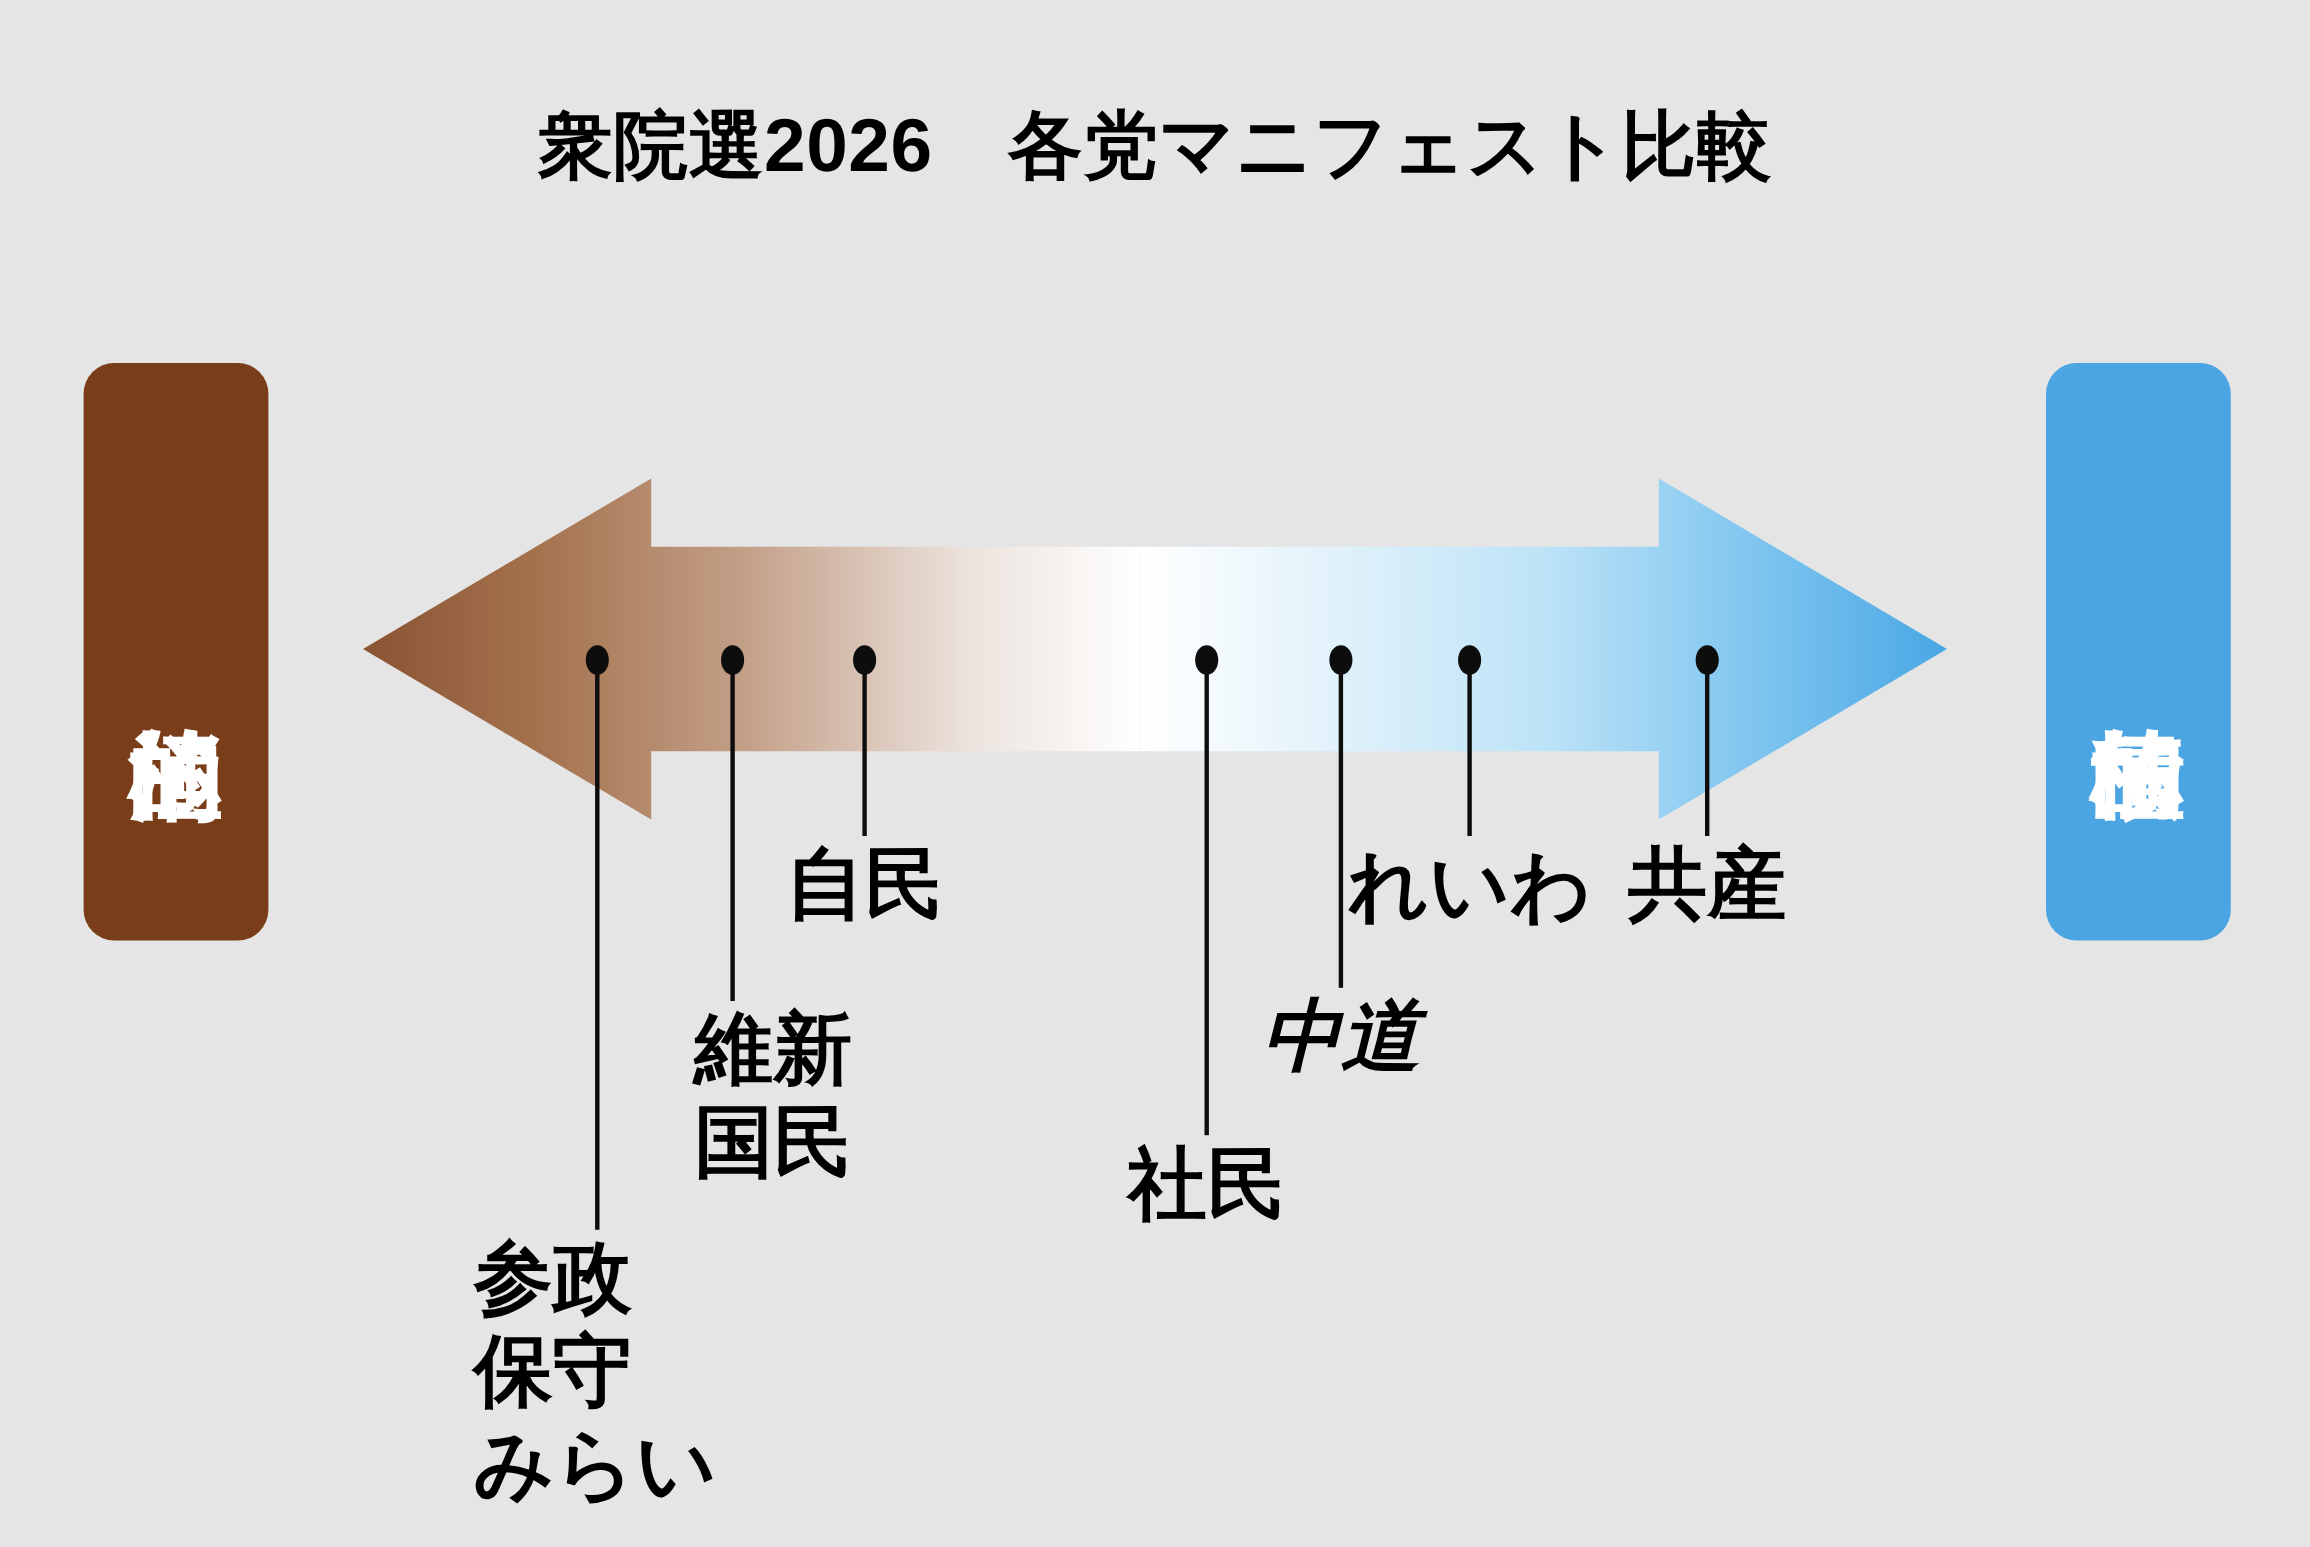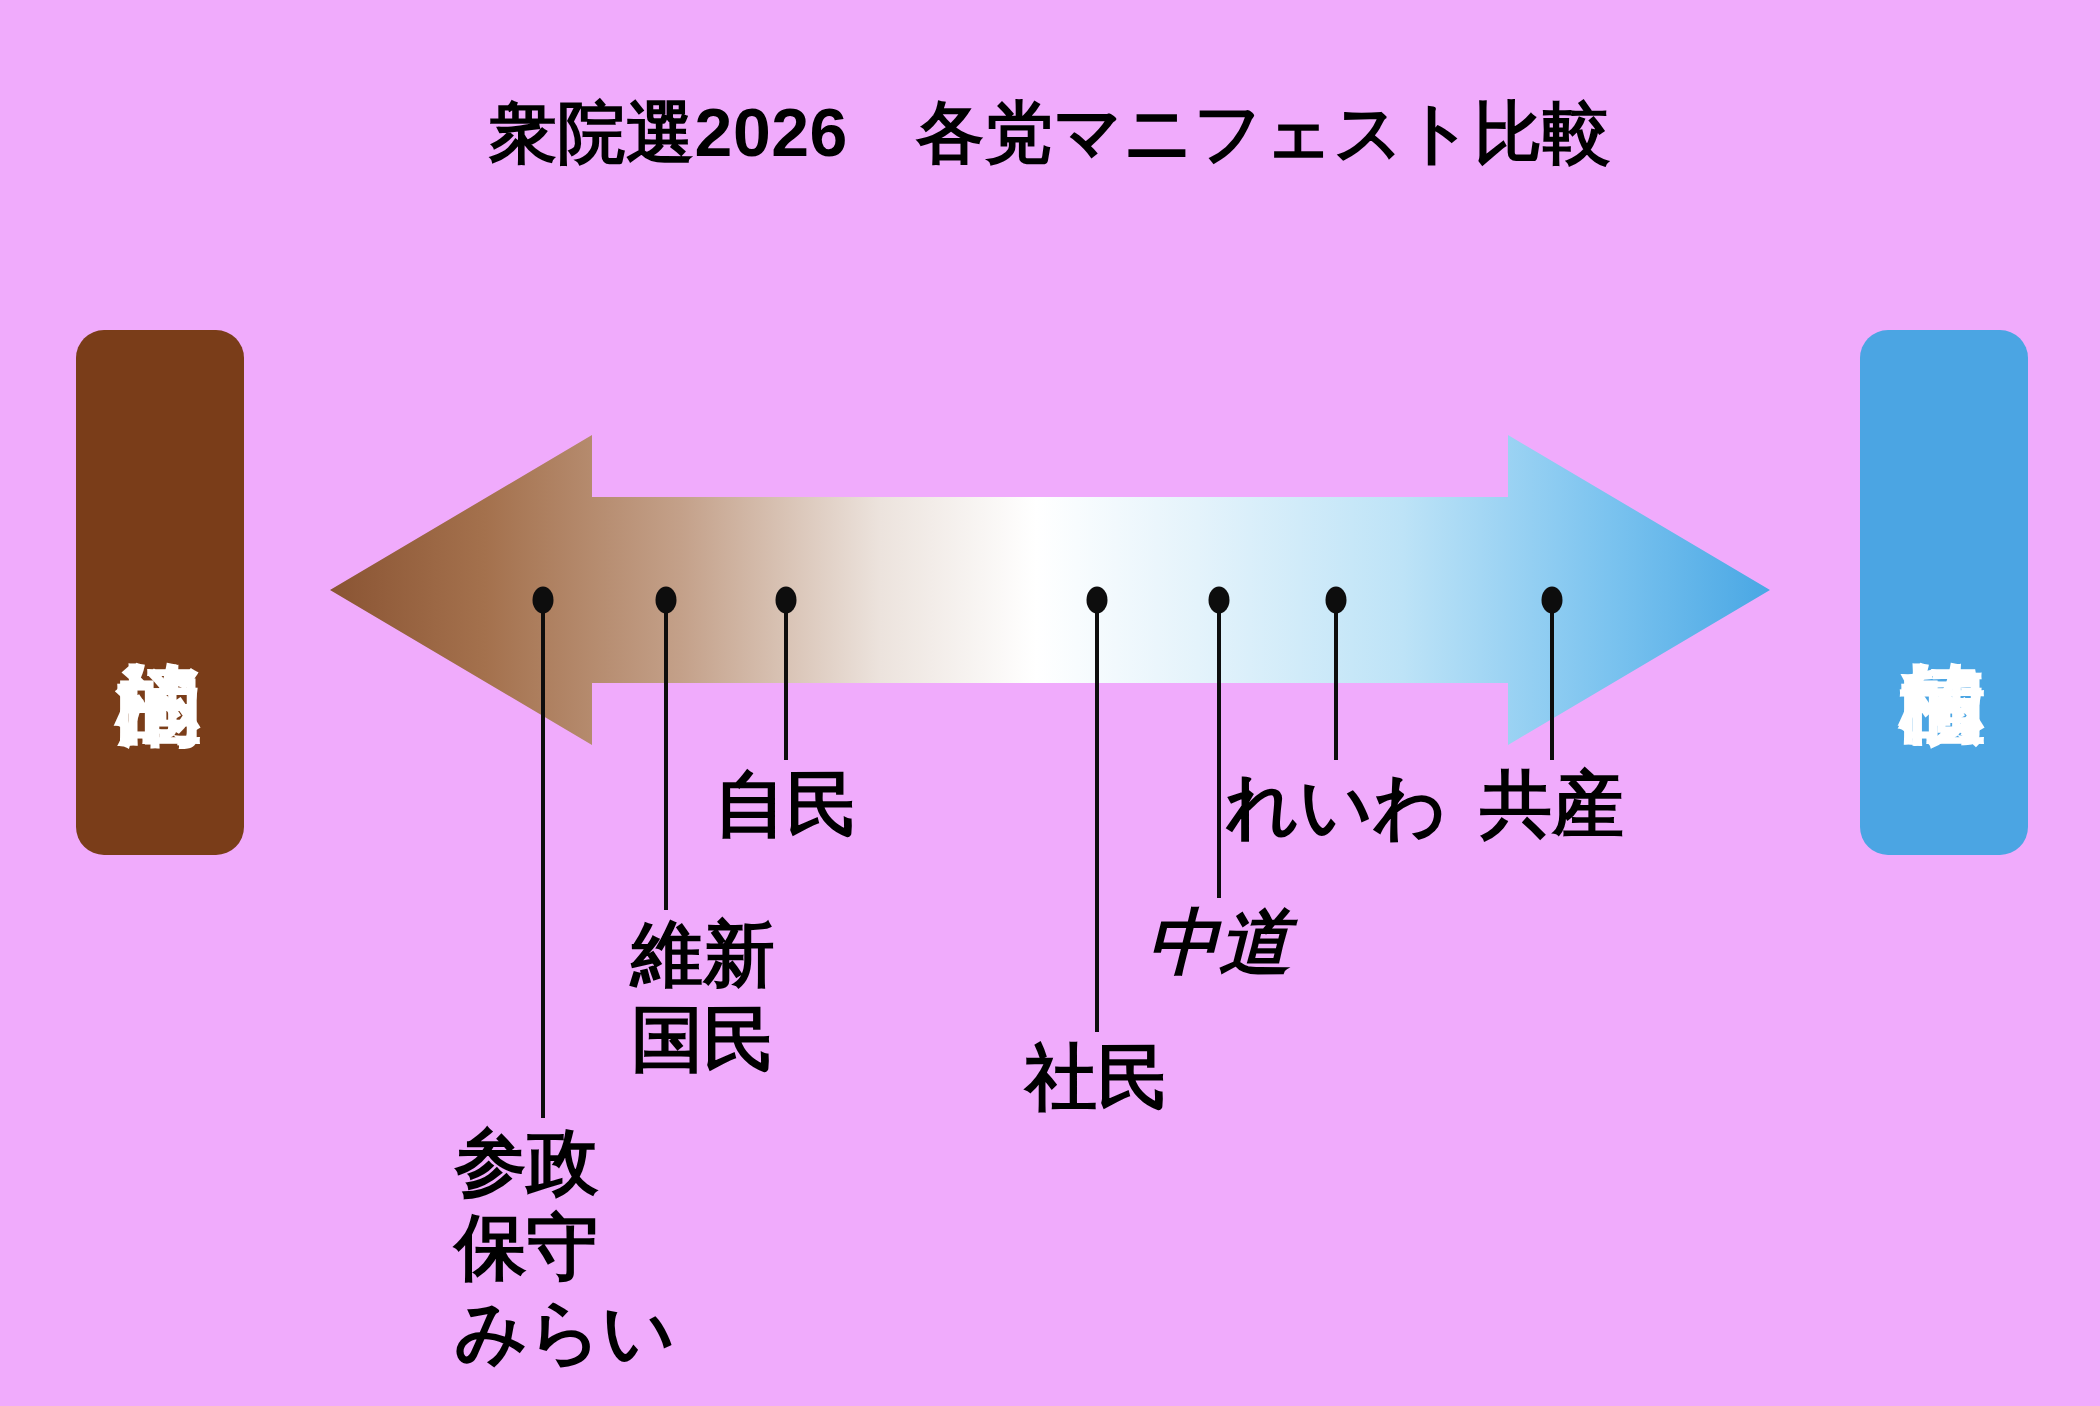--- a/index.html
+++ b/index.html
@@ -7,21 +7,21 @@
     padding: 0;
     background: #ffffff;
   }
   body {
     font-family: "Liberation Sans", "DejaVu Sans", sans-serif;
   }
   #canvas {
     position: relative;
     width: 2100px;
     height: 1406px;
-    background: #f0abfc;
+    background: #e5e5e5;
     overflow: hidden;
   }
 
   
   .title-block {
     position: absolute;
     left: 0;
     top: 92px;
     width: 2100px;
     text-align: center;
@@ -155,21 +155,21 @@
       <path d="M 0 165 L 262 10 L 262 72 L 706 72 L 706 258 L 262 258 L 262 320 Z" fill="url(#gradLeft)"></path>
 
       <path d="M 1440 165 L 1178 10 L 1178 72 L 706 72 L 706 258 L 1178 258 L 1178 320 Z" fill="url(#gradRight)"></path>
     </svg>
   </div>
 
   <div id="markers-layer">
       <div class="marker">
         <div class="marker-line" style="left: 543px; top: 600px; height: 518px;"></div>
         <div class="marker-dot" style="left: 543px; top: 600px;"></div>
-        <div class="marker-label" style="left: 565px; top: 1120px; white-space: pre;">参政
+        <div class="marker-label" style="left: 541px; top: 1120px; white-space: pre;">参政
 保守
 みらい</div>
       </div>
       <div class="marker">
         <div class="marker-line" style="left: 666px; top: 600px; height: 310px;"></div>
         <div class="marker-dot" style="left: 666px; top: 600px;"></div>
         <div class="marker-label" style="left: 666px; top: 912px; white-space: pre; margin-left: 37px;">維新
 国民</div>
       </div>
       <div class="marker">

